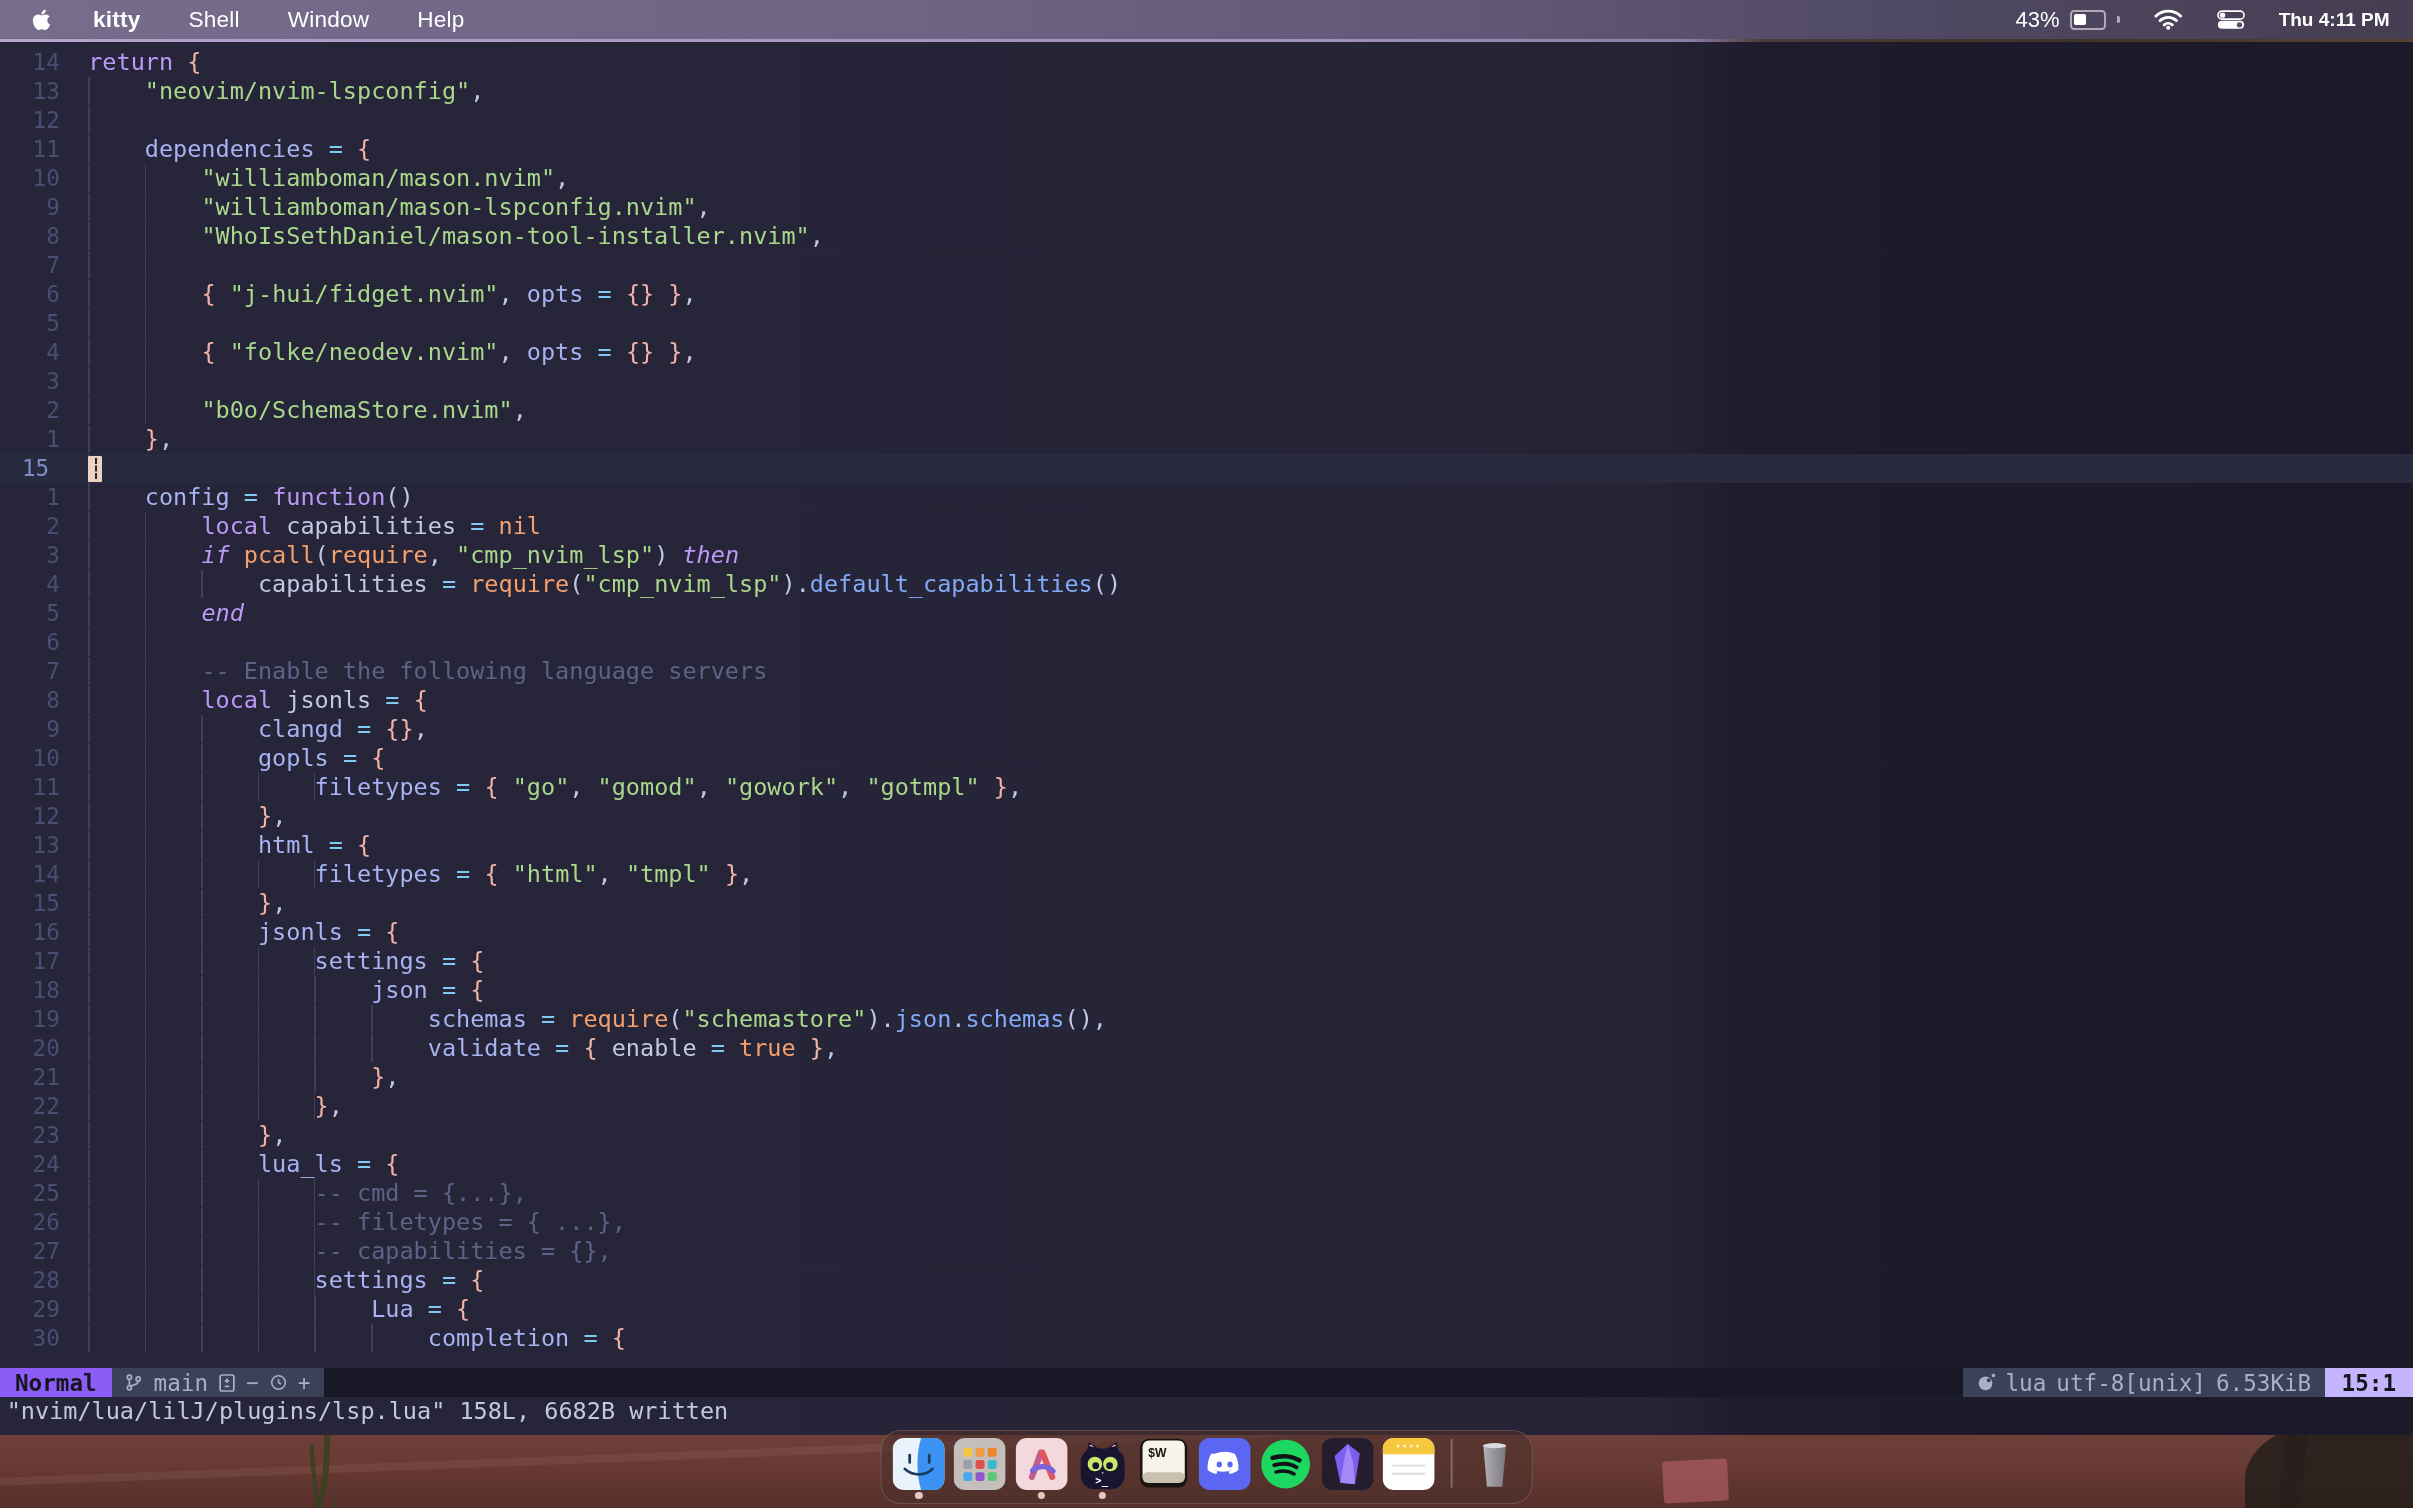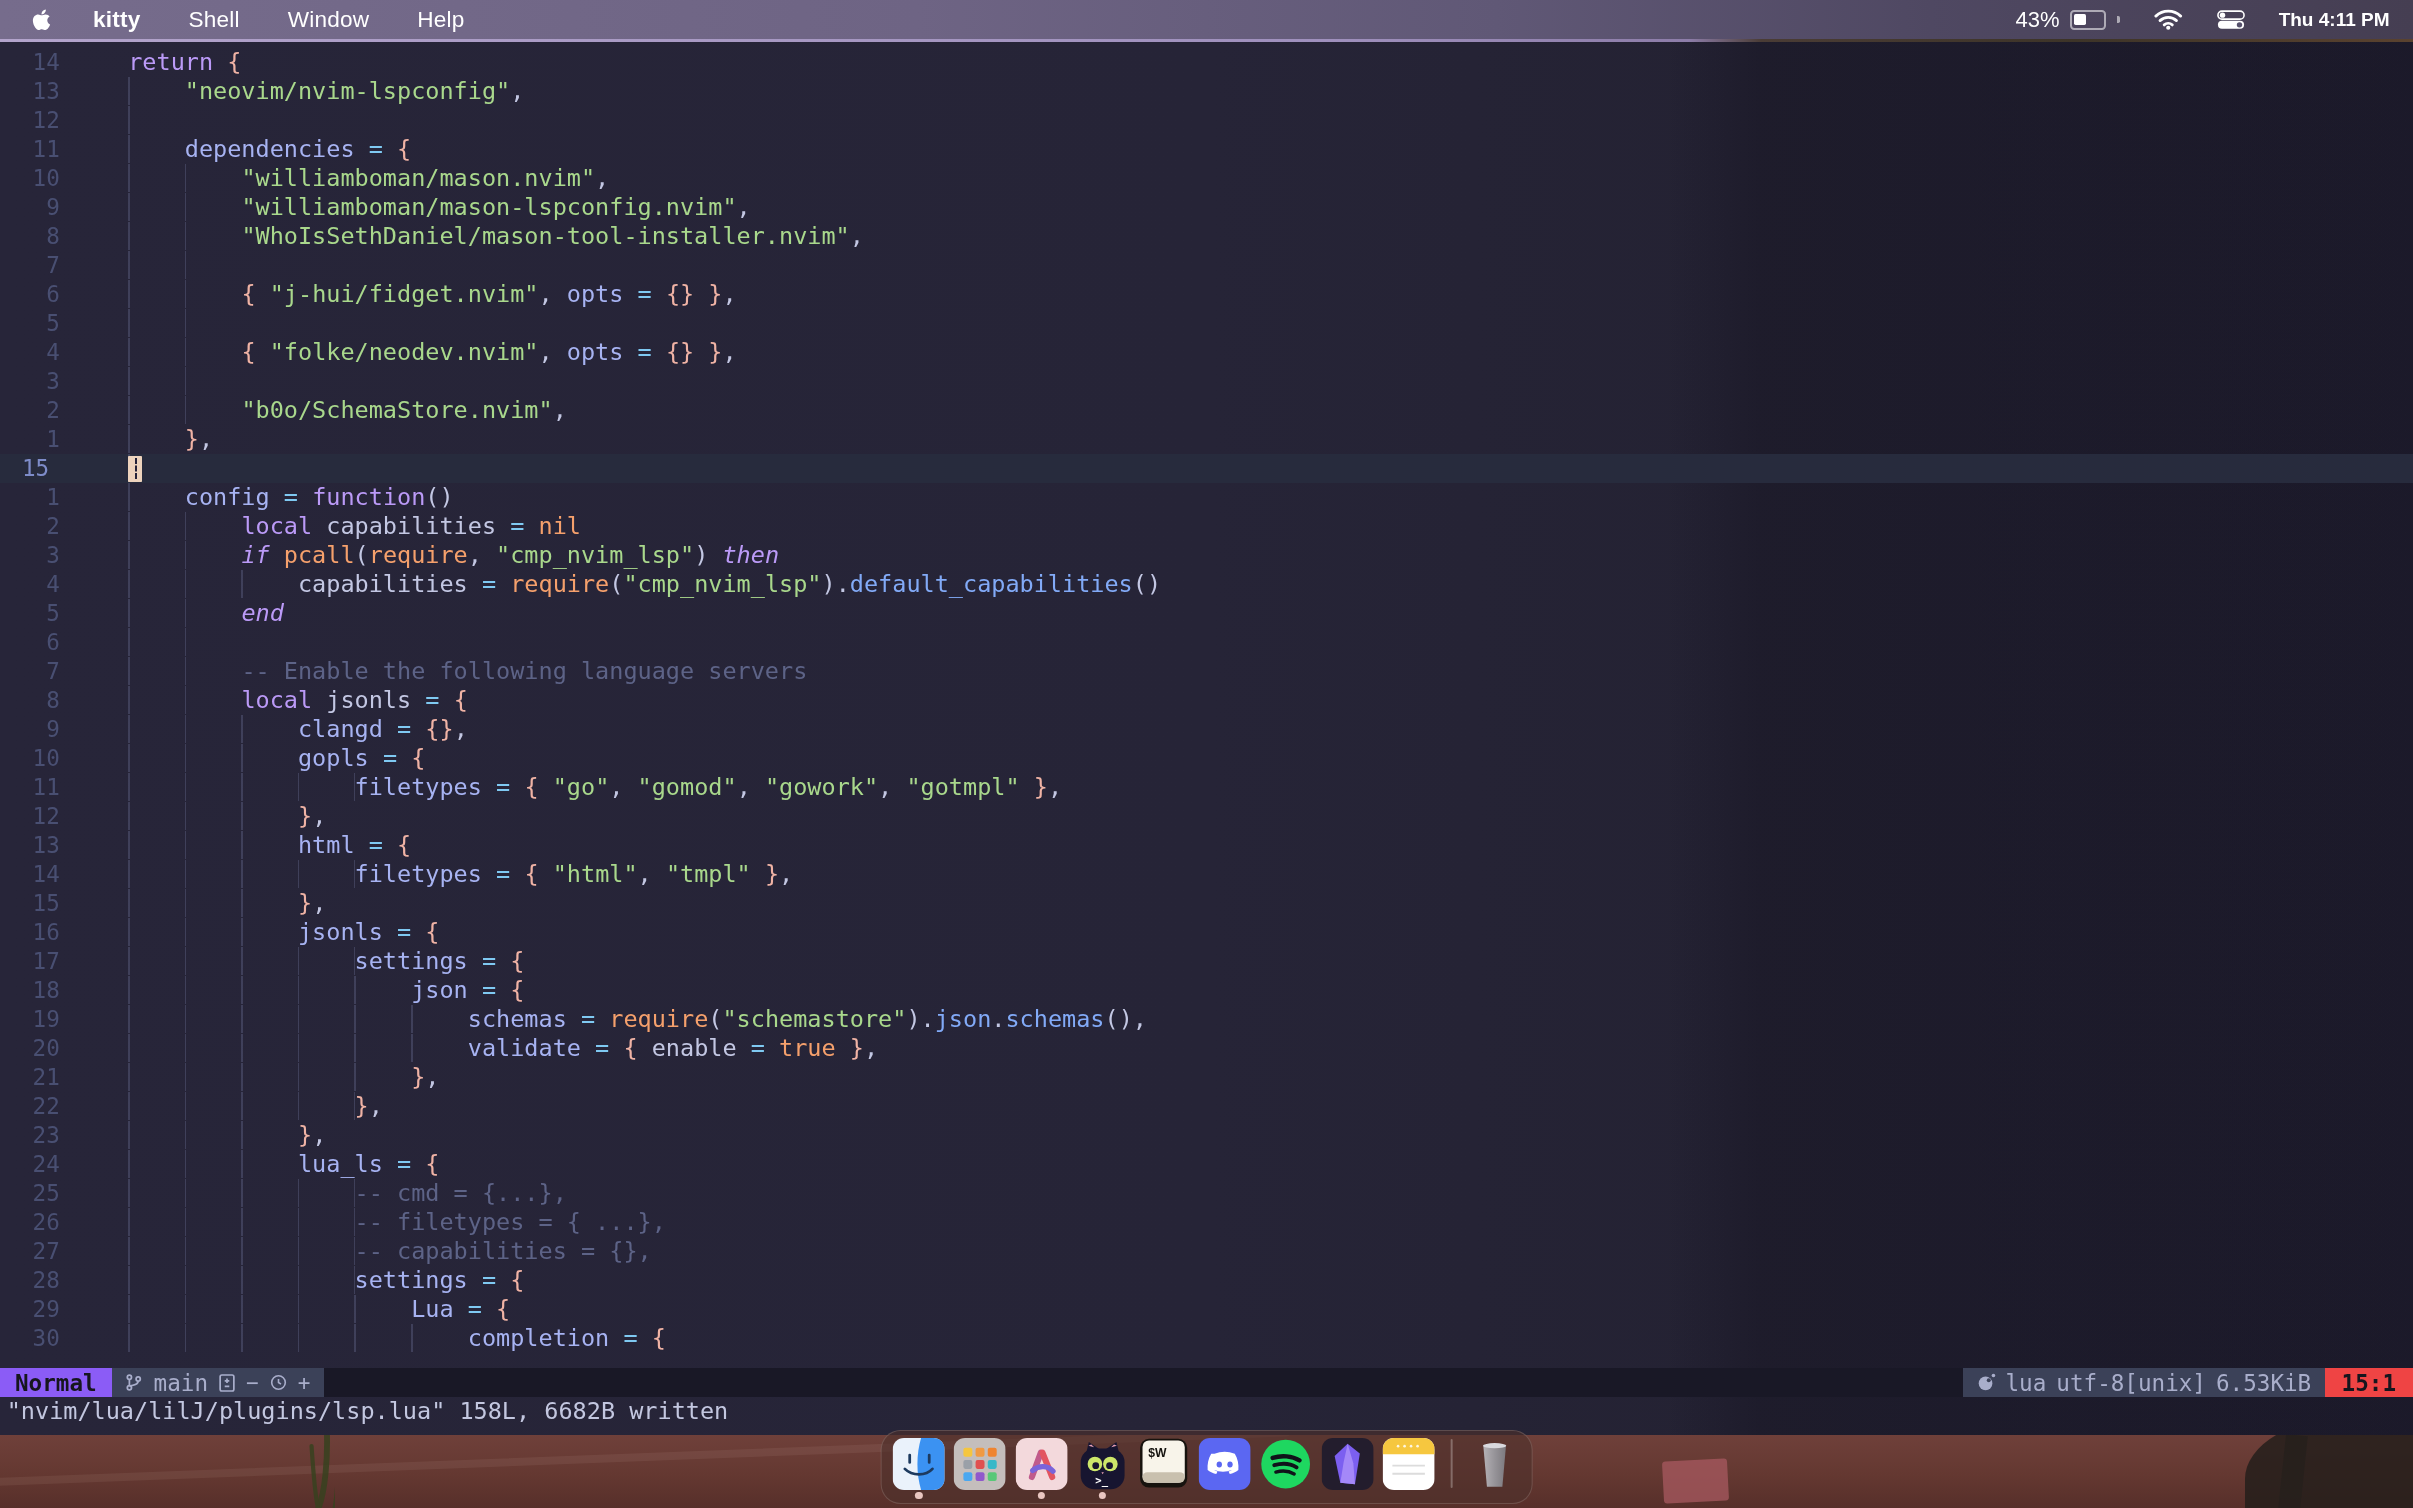--- a/index.html
+++ b/index.html
@@ -38,21 +38,21 @@
   .bat-nub{width:2.9px;height:6.7px;background:rgba(255,255,255,.55);border-radius:0 1.7px 1.7px 0;margin-left:1.7px;}
   .clock{font-size:19px;font-weight:700;}
 
   
   .terminal{position:absolute;left:0;top:39px;width:100%;height:1396px;
      background:
        linear-gradient(90deg,rgba(8,6,16,0) 0 69%,rgba(8,6,16,.22) 73% 100%),
        linear-gradient(90deg,#272539 0%,#262437 50%,#242233 72%,#211f31 100%);
      font-family:"DejaVu Sans Mono","Liberation Mono",monospace;}
   .code{position:absolute;left:0;top:9.2px;right:0;}
-  .row{display:flex;height:29px;line-height:29px;font-size:23.5px;gap:40px;}
+  .row{display:flex;height:29px;line-height:29px;font-size:23.5px;}
   .row.cur{background:#272b3d;}
   .ln{flex:0 0 74px;box-sizing:border-box;text-align:right;padding-right:14.2px;
       color:#494f72;font-size:22.6px;}
   .row.cur .ln{text-align:left;padding-left:22px;color:#7e8cc9;}
   .lt{position:relative;white-space:pre;color:#c3c7e3;padding-left:14.2px;}
   .tk-k{color:#bb9af7}.tk-ki{color:#bb9af7;font-style:italic}
   .tk-s{color:#a9d88c}.tk-v{color:#a7b3f2}.tk-f{color:#82aaf7}
   .tk-o{color:#7fc9f2}.tk-n{color:#f5a06c}.tk-p{color:#f0b3a5}
   .tk-d{color:#c3c7e3}.tk-c{color:#5d6387}
   .tk-i{background-image:repeating-linear-gradient(to right,rgba(120,126,168,.30) 0 1.7px,transparent 1.7px 4ch);}
@@ -62,21 +62,21 @@
   
   .statusline{position:absolute;left:0;right:0;top:1329px;height:29px;background:#191826;
      display:flex;align-items:stretch;font-size:22.6px;color:#c6cae4;}
   .seg{display:flex;align-items:center;}
   .seg-mode{background:#8b5cf6;color:#16161e;font-weight:bold;padding:0 15px;}
   .seg-git{background:#3b4158;color:#a9aecb;padding:0 13.4px;gap:11px;}
   .seg-git .sym{font-size:21px;}
   .sl-path{margin-left:22px;display:flex;align-items:center;color:#c6cae4;}
   .sl-spacer{flex:1;}
   .seg-info{background:#3b4158;color:#a9aecb;padding:0 13.4px;gap:10px;}
-  .seg-pos{background:#ef4444;color:#16161e;font-weight:bold;padding:0 17px;}
+  .seg-pos{background:#c4b5fd;color:#16161e;font-weight:bold;padding:0 17px;}
 
   .msgline{position:absolute;left:0;right:0;top:1358px;height:29px;line-height:29px;
      font-size:23.5px;color:#c3c7e0;padding-left:6.7px;white-space:pre;
      font-family:"DejaVu Sans Mono","Liberation Mono",monospace;}
 
   
   .dock{position:absolute;left:50%;bottom:4.2px;transform:translateX(-50%);
      height:74px;display:flex;align-items:flex-start;gap:9.2px;padding:6.7px 11.7px;
      background:rgba(78,49,44,.62);border:1.3px solid rgba(255,240,235,.16);
      border-radius:20px;box-sizing:border-box;}

